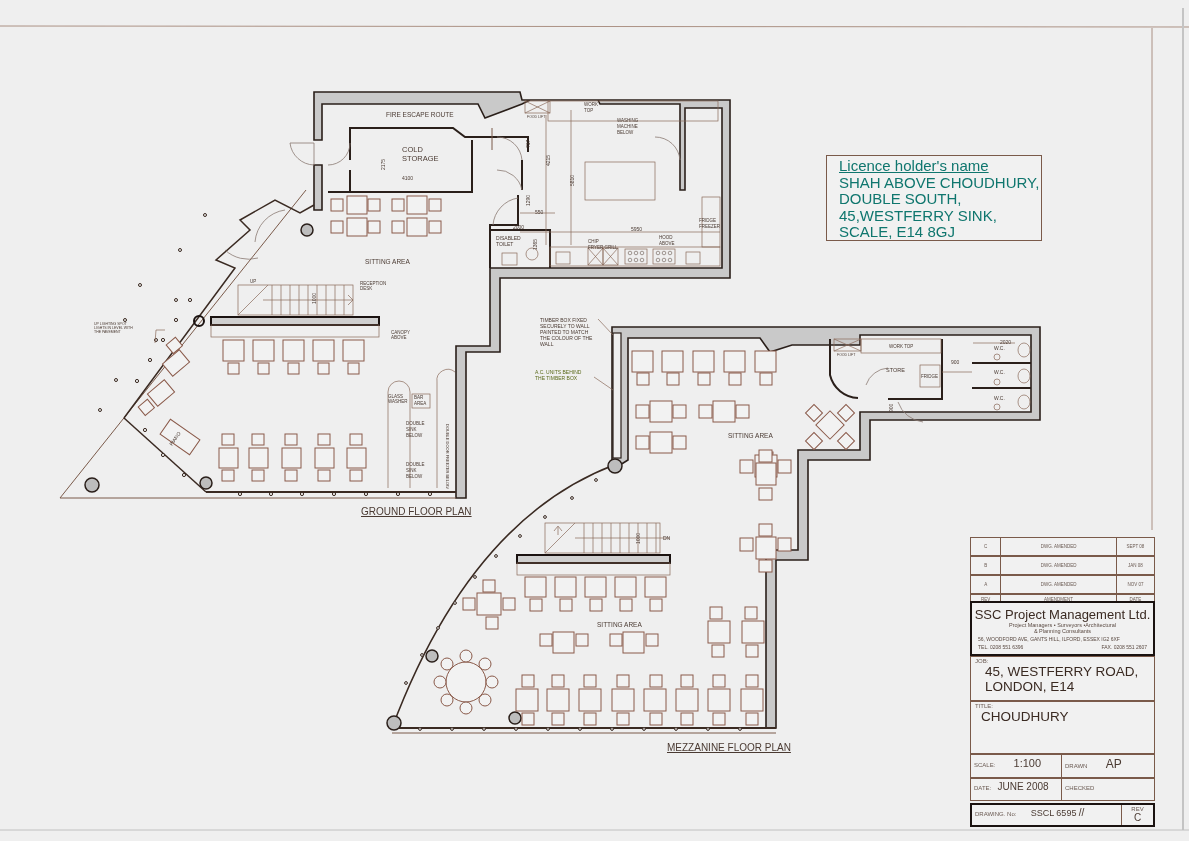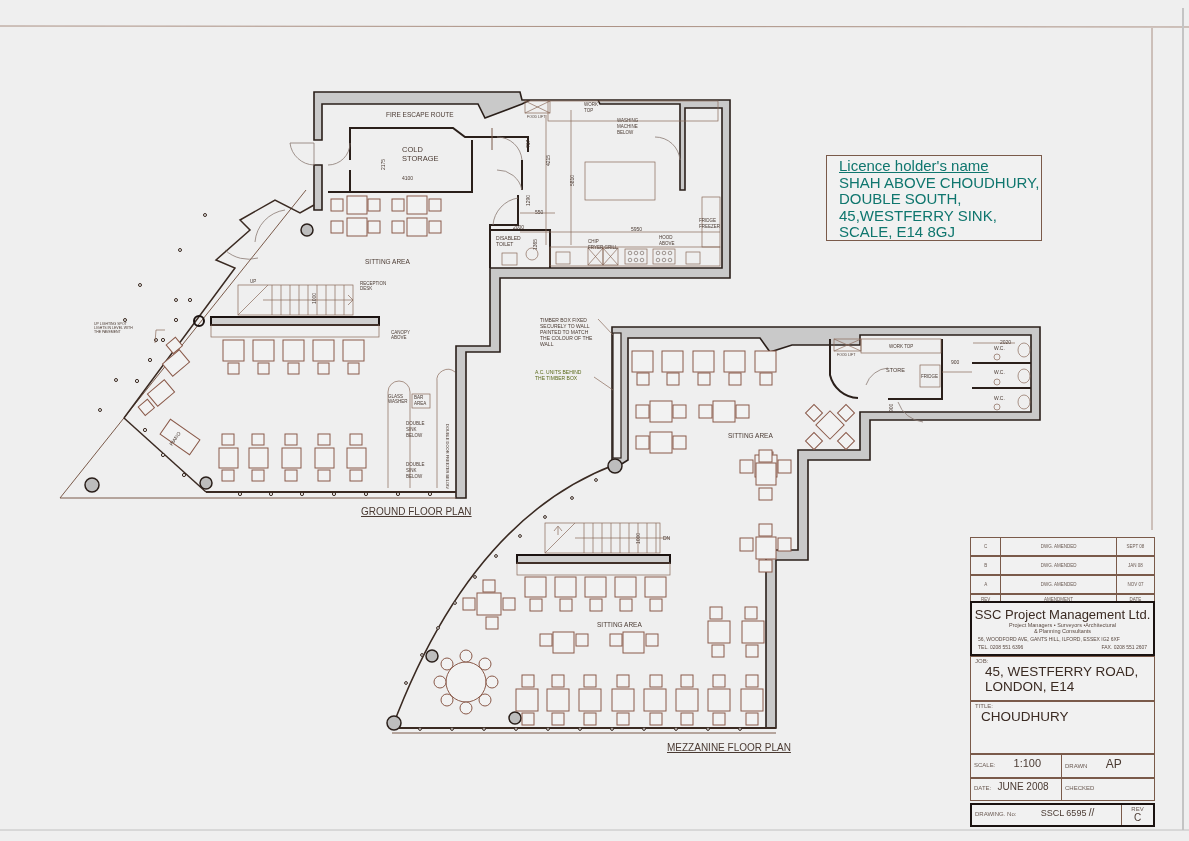--- a/index.html
+++ b/index.html
@@ -542,21 +542,21 @@
       <span style="font-size:10px;margin-left:4px">JUNE 2008</span>
     </div>
     <div style="padding:2px 3px">
       <span class="lbl">CHECKED</span>
       <span style="font-size:10px"></span>
     </div>
   </div>
   <div class="tb-row" style="top:266px;height:24px;display:flex;border:2px solid #1a1210;border-top-width:2px">
     <div style="width:150px;border-right:1px solid #7a5a4a;padding:2px 3px;box-sizing:border-box">
       <span class="lbl">DRAWING. No:</span>
-      <span style="font-size:9px;margin-left:22px">SSCL 6595</span>
+      <span style="font-size:9px;margin-left:12px">SSCL 6595</span>
       <span style="font-size:10px"> //</span>
     </div>
     <div style="padding:1px 3px;text-align:center;flex:1">
       <div class="lbl">REV</div>
       <div style="font-size:10px">C</div>
     </div>
   </div>
 </div>
 
 </body></html>

